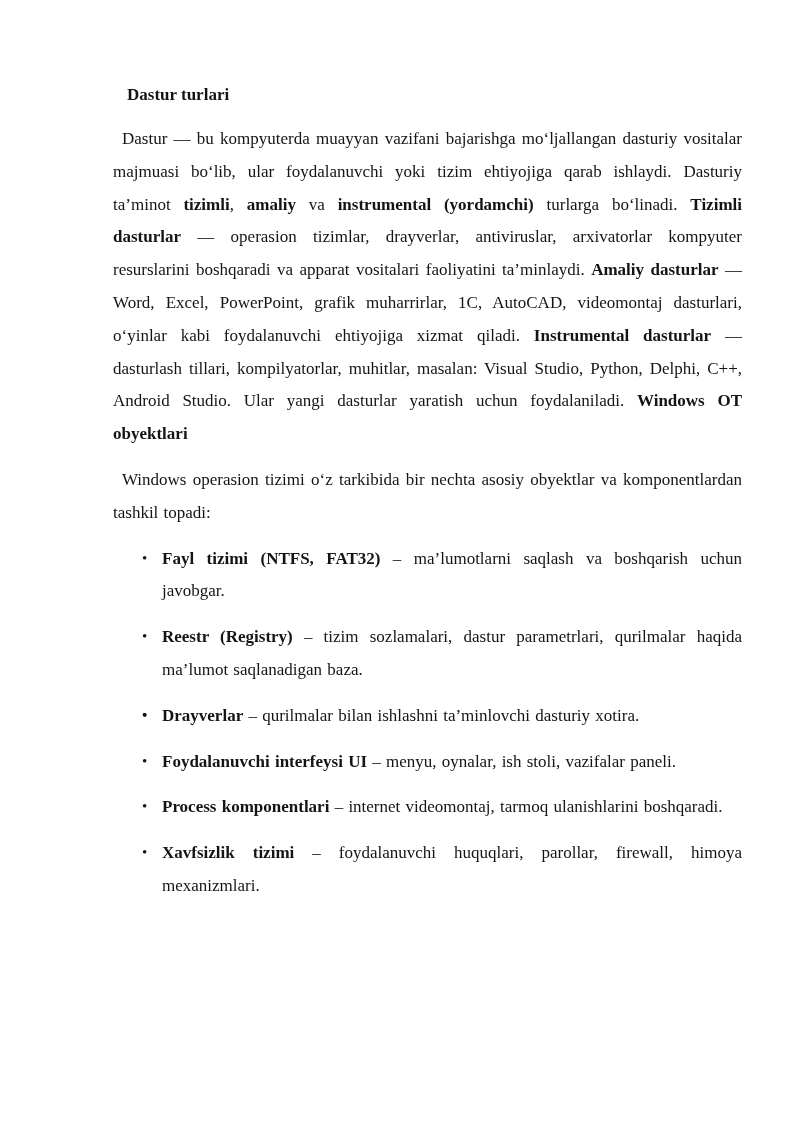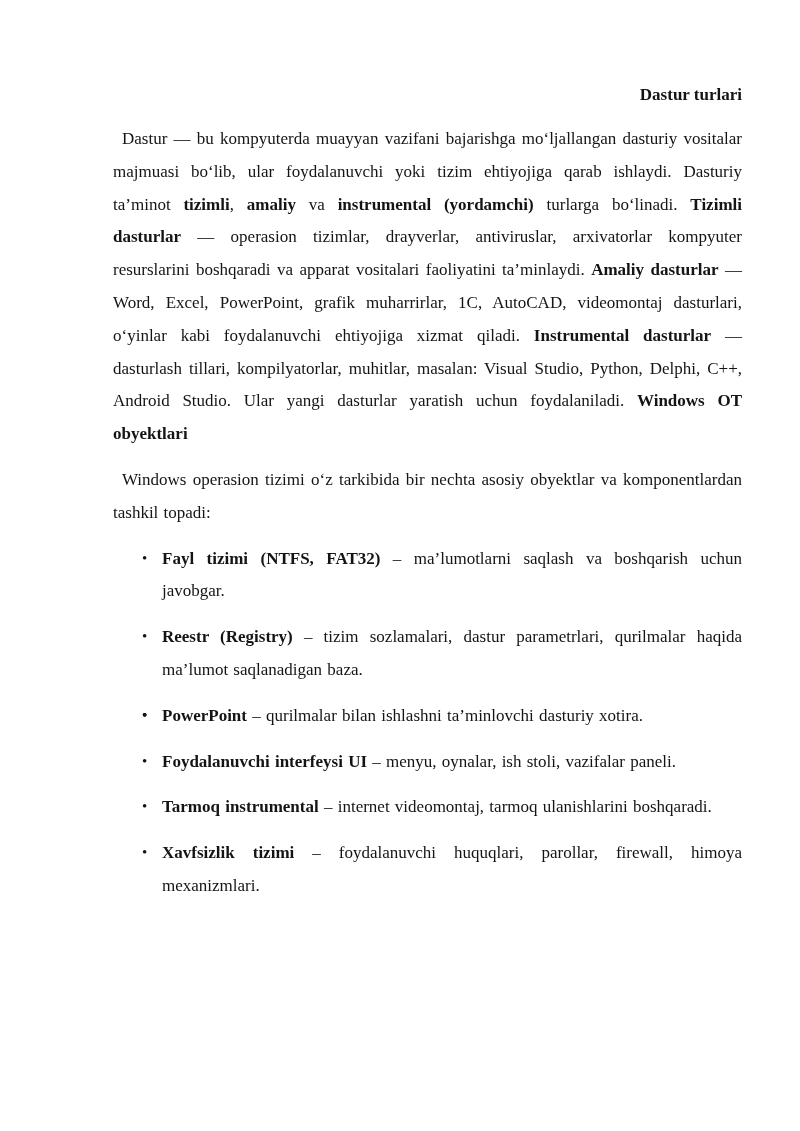--- a/index.html
+++ b/index.html
@@ -20,21 +20,20 @@
     height: 1131px;
     box-sizing: border-box;
     padding: 78px 58px 40px 113px;
     background: #ffffff;
   }
   .doc-title {
     font-size: 17px;
     line-height: 33px;
     font-weight: bold;
     margin: 0 0 12px 14px;
-    text-align: right;
   }
   .para {
     font-size: 17px;
     line-height: 32.8px;
     text-align: justify;
     text-indent: 9px;
     margin: 0 0 13px 0;
     word-spacing: 1px;
   }
   .bullet-list {
@@ -68,18 +67,18 @@
   <div id="paragraphs">
       <p class="para"><span>Dastur — bu kompyuterda muayyan vazifani bajarishga mo‘ljallangan dasturiy vositalar majmuasi bo‘lib, ular foydalanuvchi yoki tizim ehtiyojiga qarab ishlaydi. Dasturiy ta’minot </span><b>tizimli</b><span>, </span><b>amaliy</b><span> va </span><b>instrumental (yordamchi)</b><span> turlarga bo‘linadi. </span><b>Tizimli dasturlar</b><span> — operasion tizimlar, drayverlar, antiviruslar, arxivatorlar kompyuter resurslarini boshqaradi va apparat vositalari faoliyatini ta’minlaydi. </span><b>Amaliy dasturlar</b><span> — Word, Excel, PowerPoint, grafik muharrirlar, 1C, AutoCAD, videomontaj dasturlari, o‘yinlar kabi foydalanuvchi ehtiyojiga xizmat qiladi. </span><b>Instrumental dasturlar</b><span> — dasturlash tillari, kompilyatorlar, muhitlar, masalan: Visual Studio, Python, Delphi, C++, Android Studio. Ular yangi dasturlar yaratish uchun foydalaniladi. </span><b>Windows OT obyektlari</b></p>
       <p class="para"><span>Windows operasion tizimi o‘z tarkibida bir nechta asosiy obyektlar va komponentlardan tashkil topadi:</span></p>
     </div>
 
   <ul id="bullet-list" class="bullet-list">
       <li><span class="marker">•</span><span><b>Fayl tizimi (NTFS, FAT32)</b><span> – ma’lumotlarni saqlash va boshqarish uchun javobgar.</span></span></li>
       <li><span class="marker">•</span><span><b>Reestr (Registry)</b><span> – tizim sozlamalari, dastur parametrlari, qurilmalar haqida ma’lumot saqlanadigan baza.</span></span></li>
       <li><span class="marker">•</span></li>
       <li><span class="marker">•</span></li>
-      <li><span class="marker">•</span><span><b>PowerPoint</b><span> – qurilmalar bilan ishlashni ta’minlovchi dasturiy xotira.</span></span></li>
+      <li><span class="marker">•</span><span><b>Drayverlar</b><span> – qurilmalar bilan ishlashni ta’minlovchi dasturiy xotira.</span></span></li>
       <li><span class="marker">•</span><span><b>Foydalanuvchi interfeysi UI</b><span> – menyu, oynalar, ish stoli, vazifalar paneli.</span></span></li>
-      <li><span class="marker">•</span><span><b>Tarmoq instrumental</b><span> – internet videomontaj, tarmoq ulanishlarini boshqaradi.</span></span></li>
+      <li><span class="marker">•</span><span><b>Process komponentlari</b><span> – internet videomontaj, tarmoq ulanishlarini boshqaradi.</span></span></li>
       <li><span class="marker">•</span><span><b>Xavfsizlik tizimi</b><span> – foydalanuvchi huquqlari, parollar, firewall, himoya mexanizmlari.</span></span></li>
     </ul>
 </div>
 
 </body></html>

